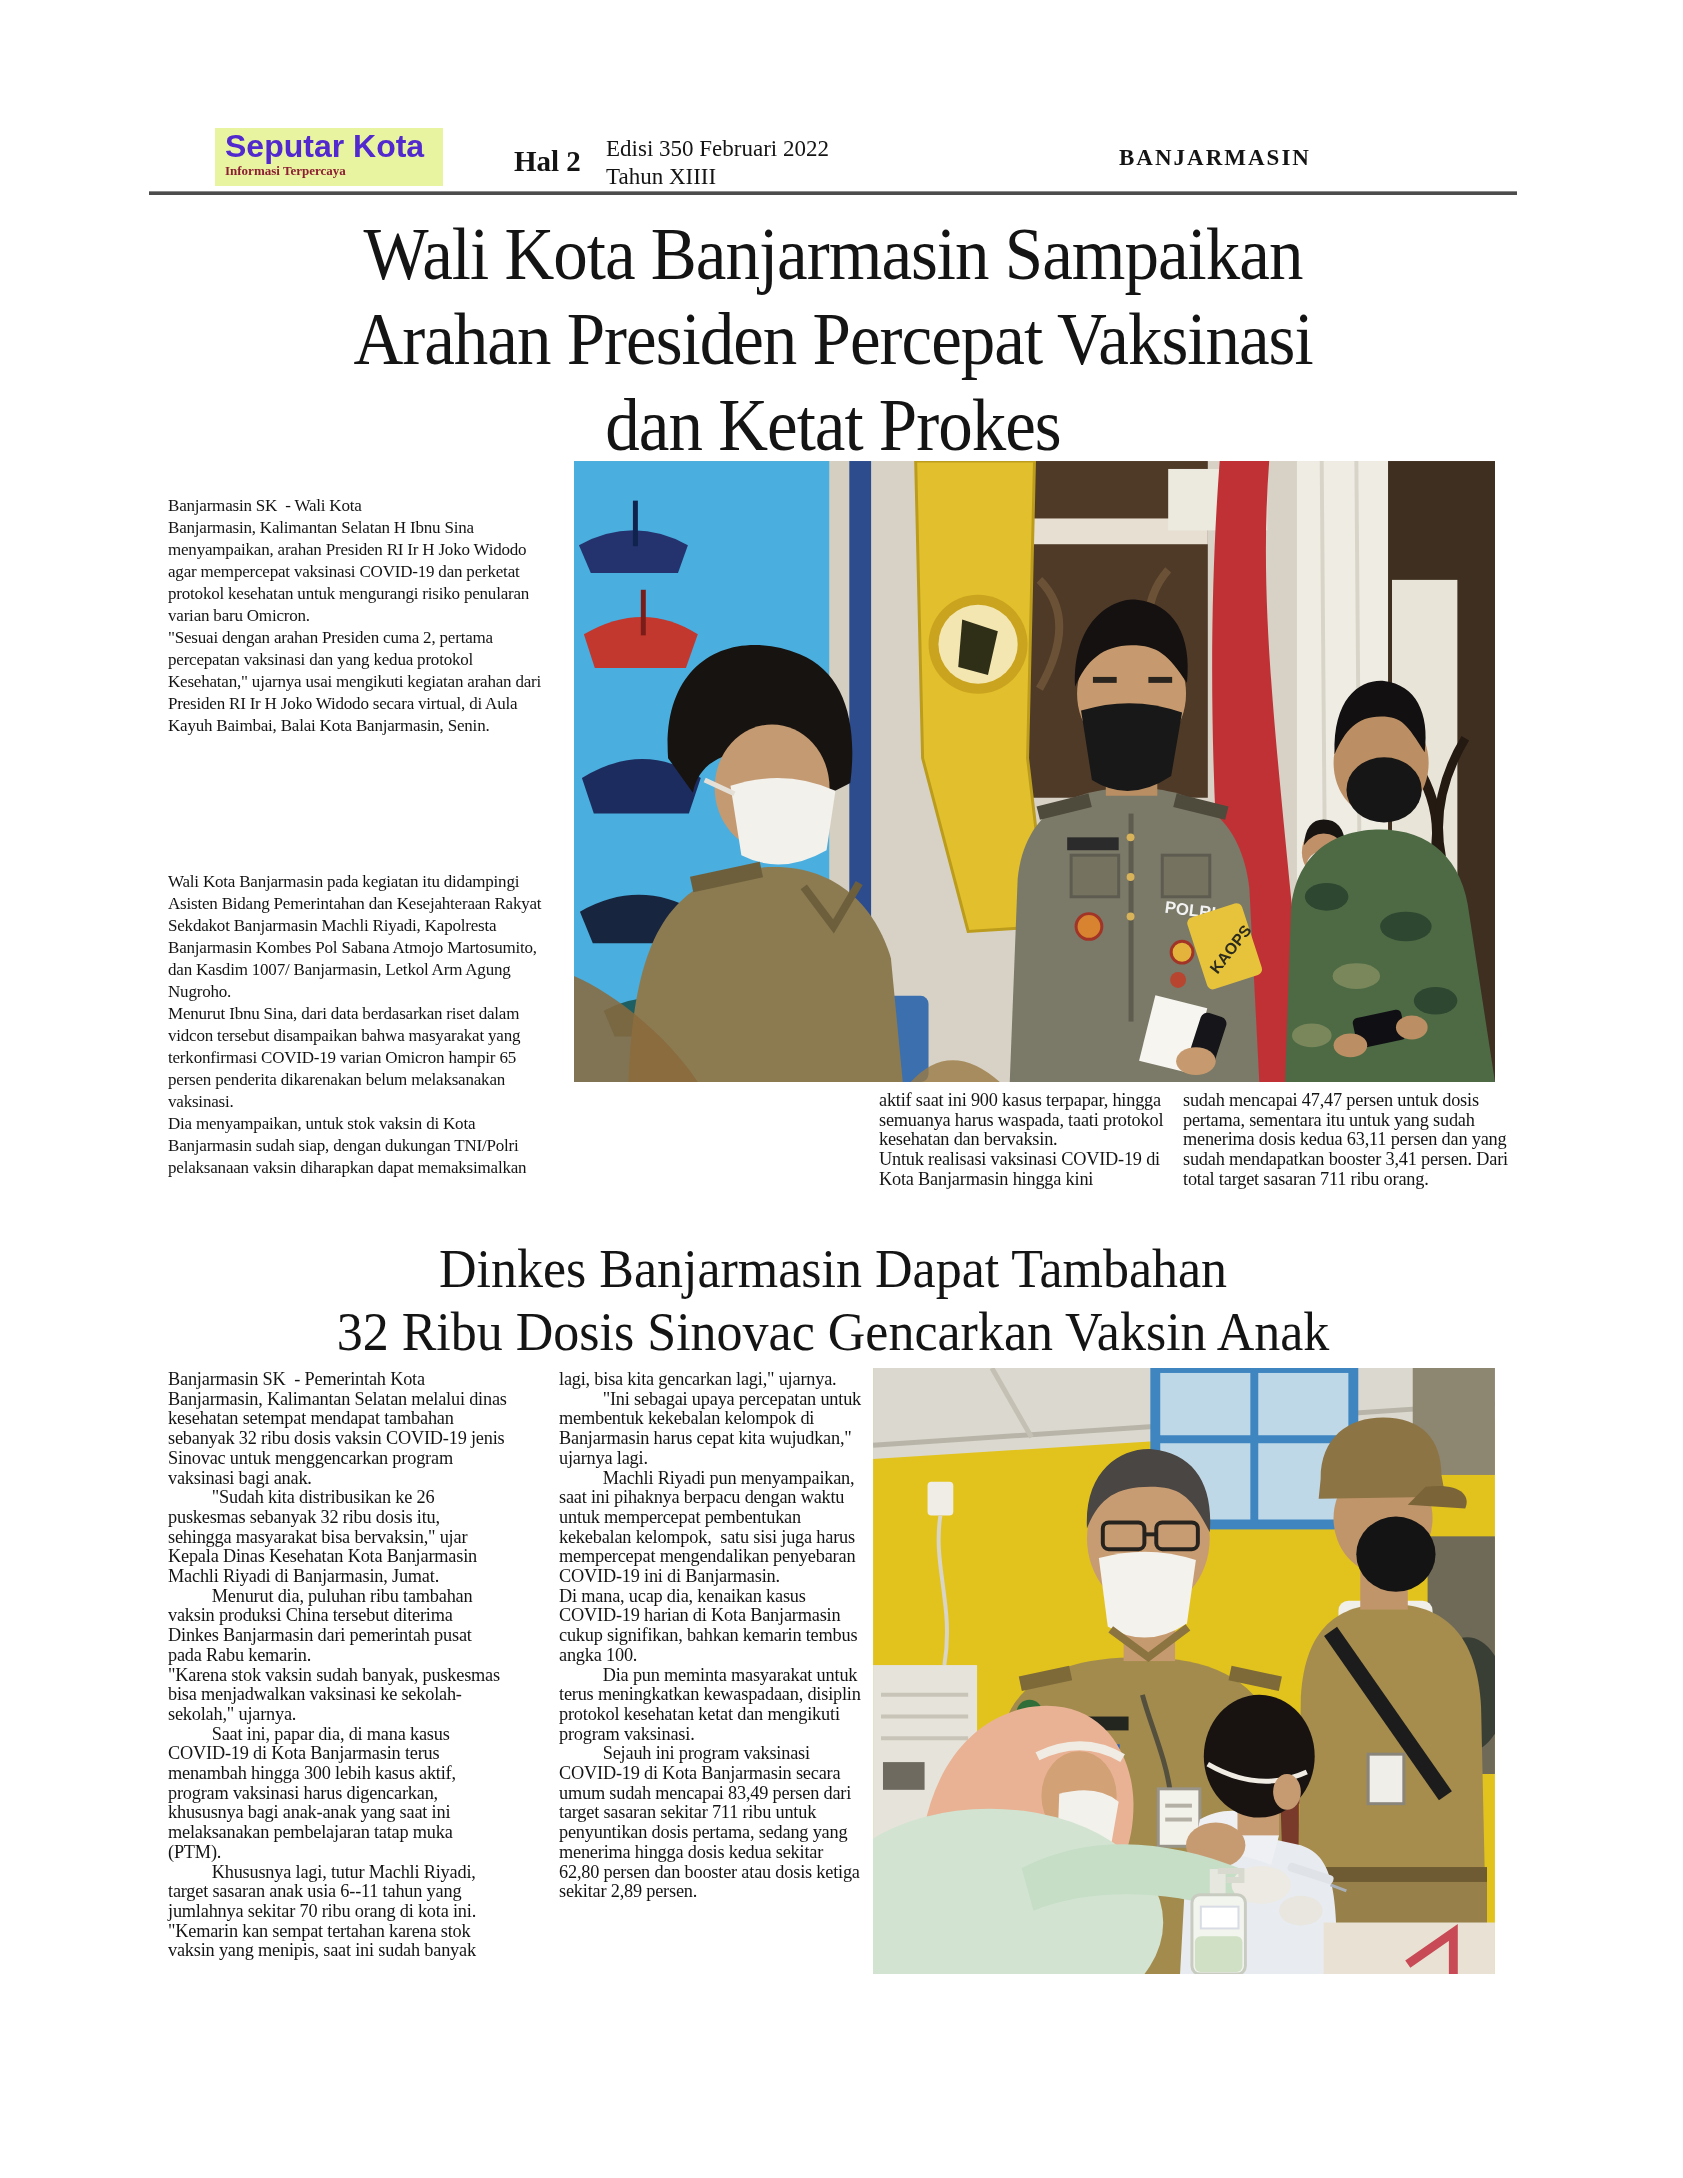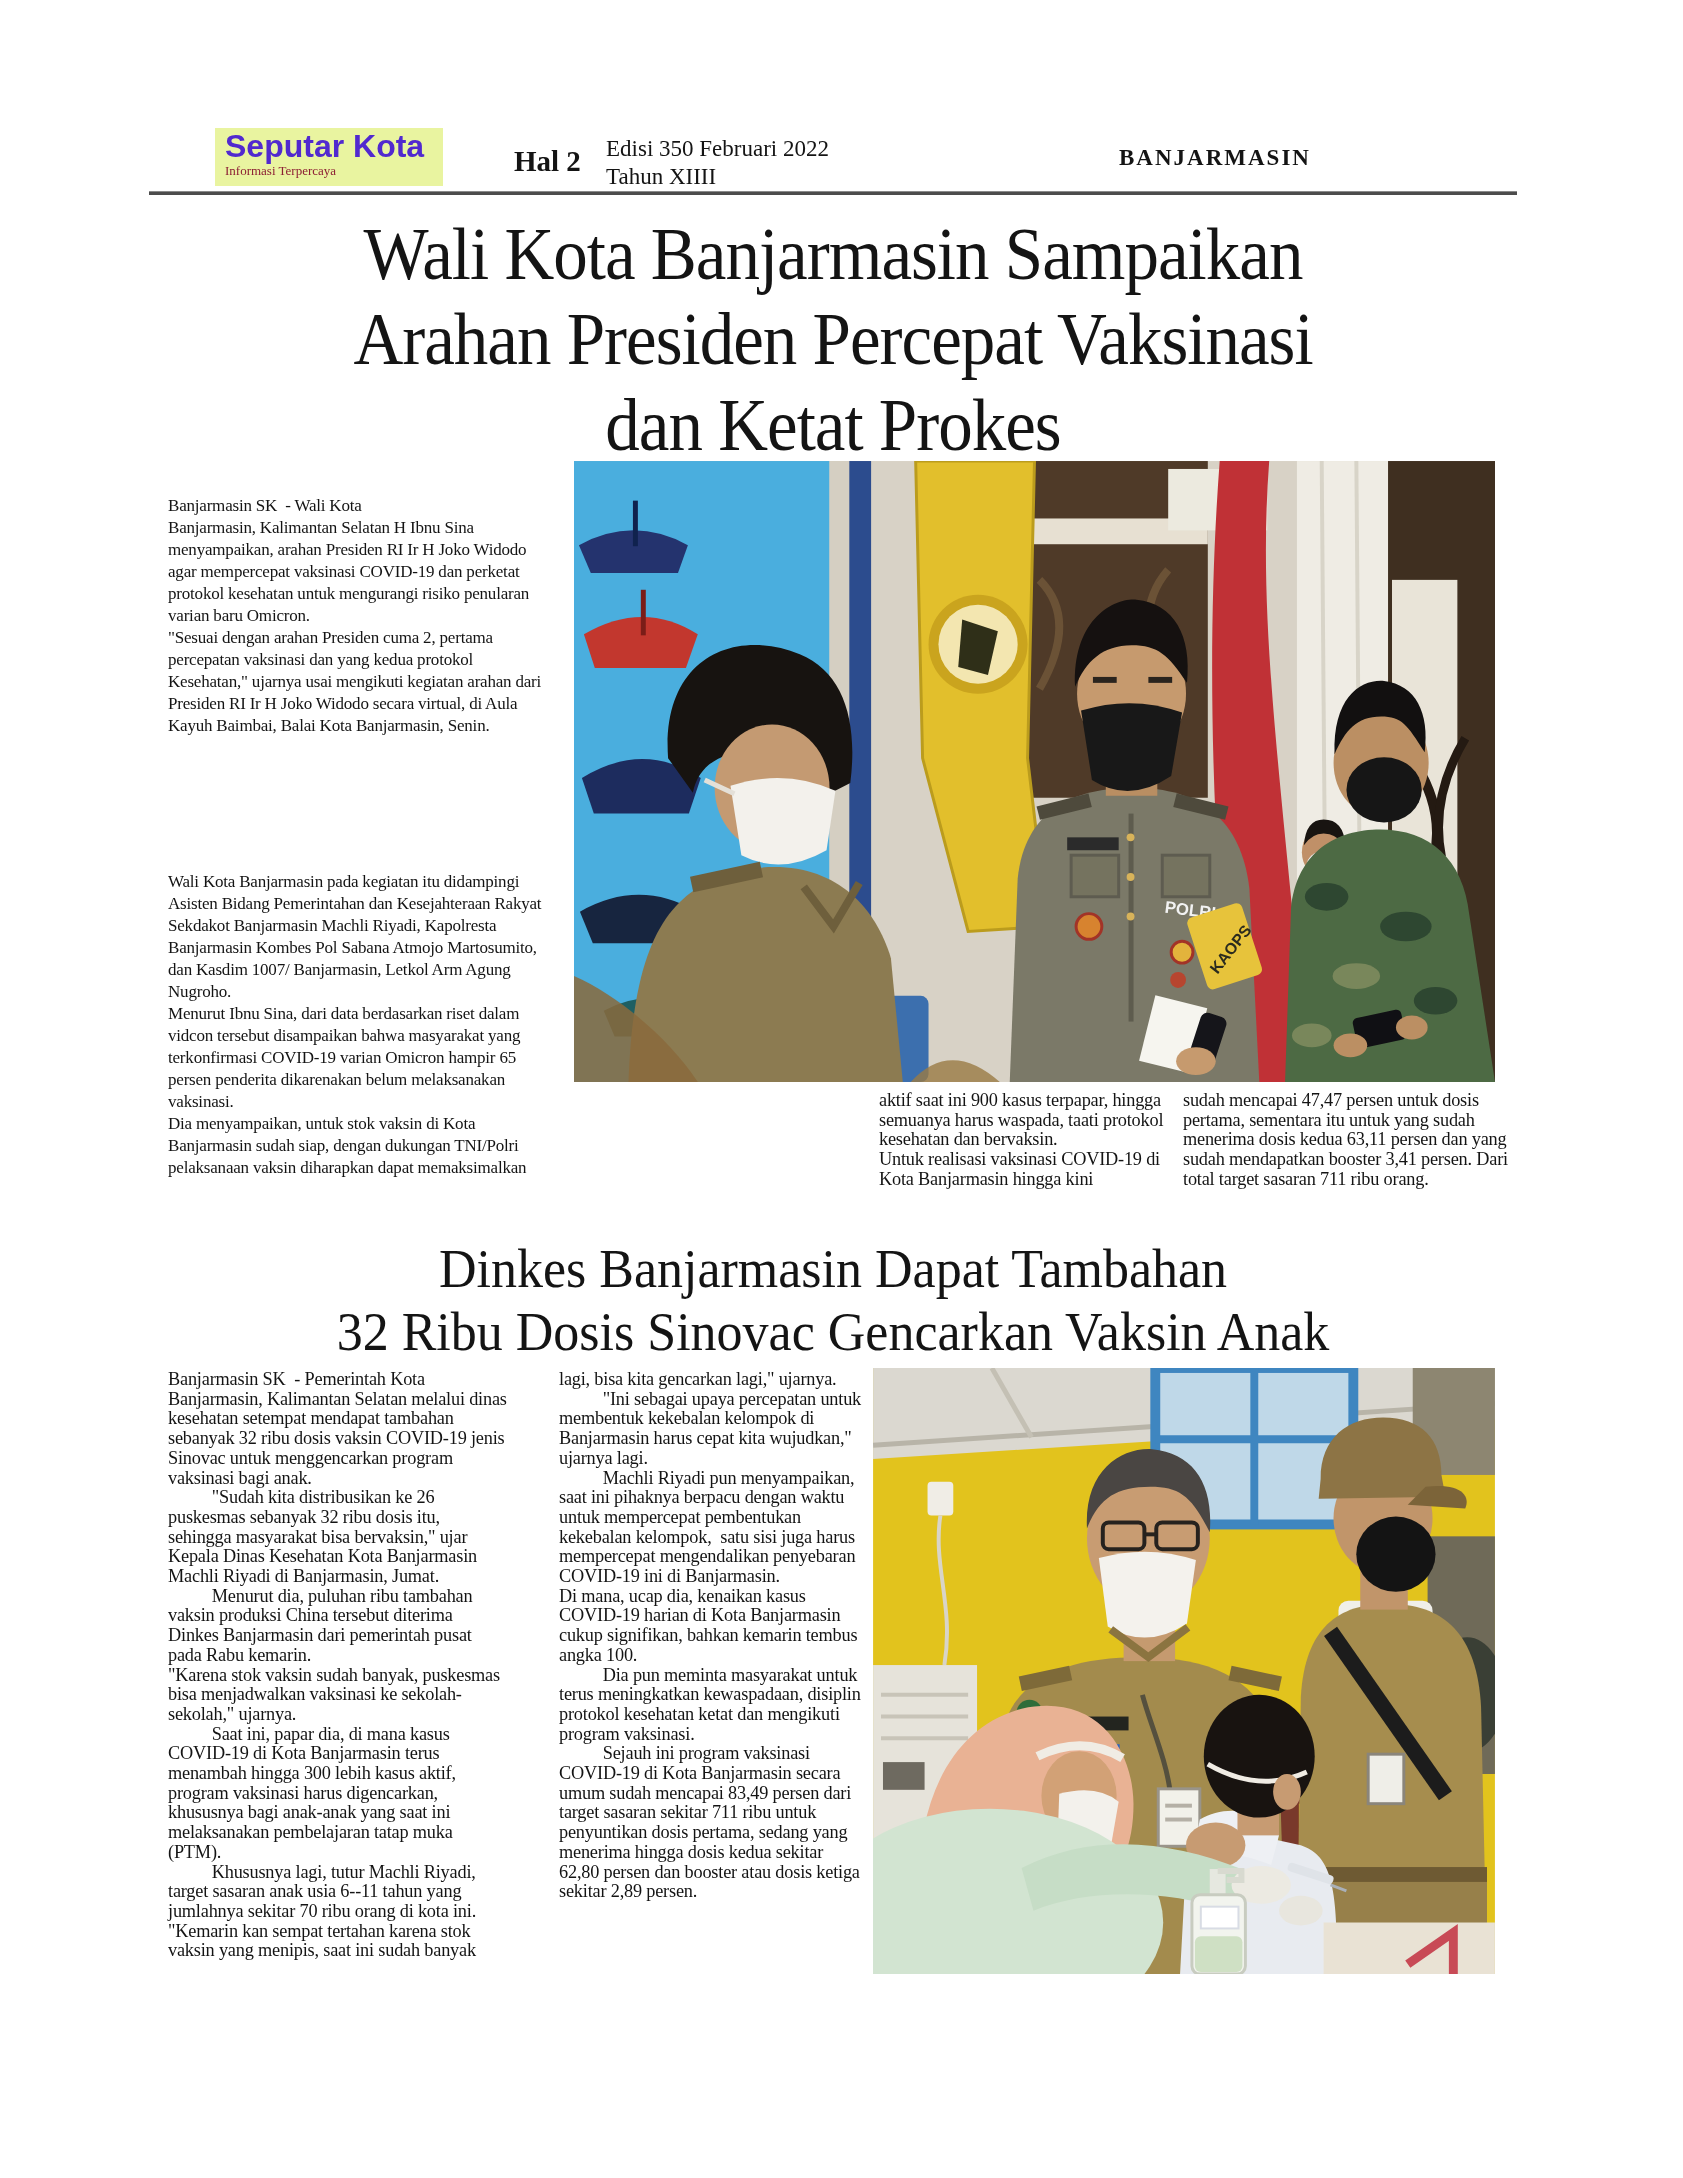--- a/index.html
+++ b/index.html
@@ -5,21 +5,21 @@
   html,body{margin:0;padding:0;background:#888;}
   .page{
     position:relative;width:1683px;height:2178px;background:#ffffff;
     font-family:"Liberation Serif", serif;color:#141414;overflow:hidden;margin:0 auto;
   }
   .abs{position:absolute;}
   
   .logo-box{left:215px;top:128px;width:228px;height:58px;background:#e9f4a0;}
   .logo-title{font-family:Liberation Sans, sans-serif;font-weight:bold;font-size:32px;
     color:#5129cf;padding:1px 0 0 10px;line-height:34px;letter-spacing:0;}
-  .logo-tagline{font-family:"Liberation Serif",serif;font-weight:normal;font-size:13px;
+  .logo-tagline{font-family:"Liberation Serif",serif;font-weight:bold;font-size:13px;
     color:#8c1f33;padding-left:10px;line-height:15px;}
   .hal{left:492px;top:145px;font-weight:bold;font-size:29px;margin-left:22px;}
   .edition{left:606px;top:135px;font-size:23px;line-height:28px;}
   .region{left:1119px;top:145px;font-weight:bold;font-size:23px;letter-spacing:2px;}
   .rule{left:149px;top:191px;width:1368px;height:3px;background:#4c4c4c;border-top:1px solid #8a8a8a;}
   
   .headline-a1{left:149px;top:212px;width:1368px;text-align:center;font-size:69px;line-height:79px;
     letter-spacing:-1px;transform:scaleY(1.08);transform-origin:50% 0;}
   .headline-a2{left:149px;top:1238px;width:1368px;text-align:center;font-size:52px;line-height:60px;
     transform:scaleY(1.05);transform-origin:50% 0;}

